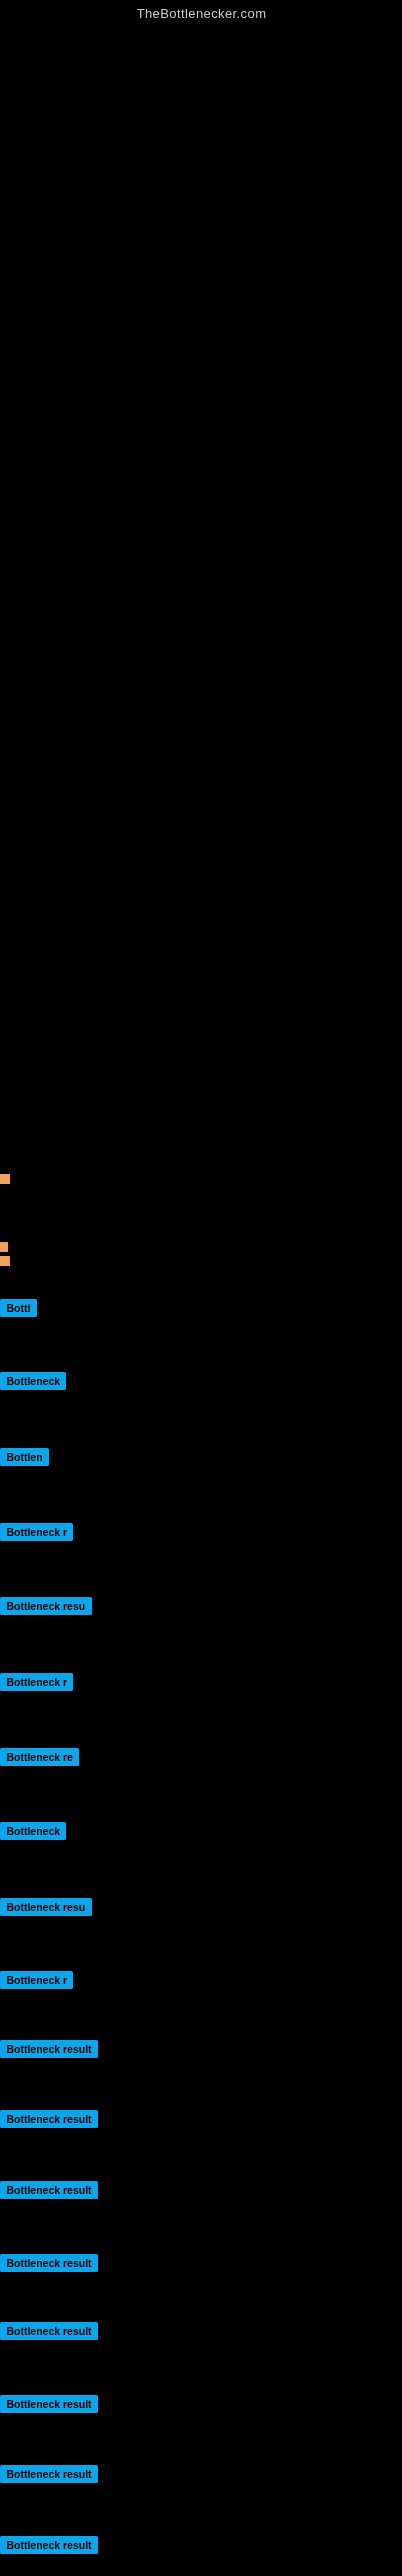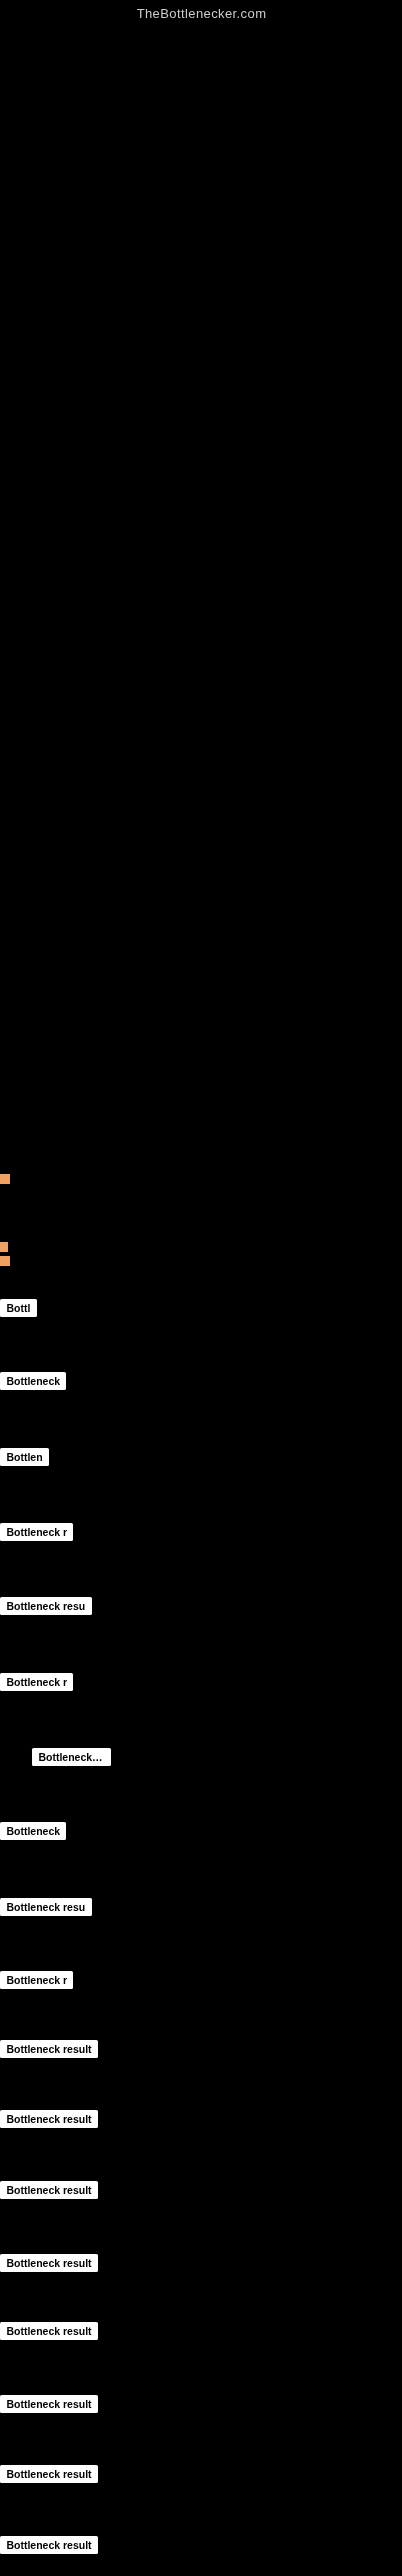--- a/index.html
+++ b/index.html
@@ -19,21 +19,21 @@
     .site-title {
       color: #cccccc;
       font-size: 13px;
       text-align: center;
       padding-top: 6.4px;
       letter-spacing: 0.4px;
     }
 
     .bottleneck-label {
       display: inline-block;
-      background-color: #ffffff;
+      background-color: #0ea5e9;
       color: #000000;
       font-size: 10.5px;
       font-weight: bold;
       padding: 3.2px 6.4px;
       border-radius: 1.6px;
       white-space: nowrap;
       overflow: hidden;
       text-overflow: ellipsis;
     }
 
@@ -62,21 +62,21 @@
     </div>
     <div class="bar-container" style="top: 1520px; left: 0px; width: 103px;">
       <span class="bottleneck-label" style="max-width: 87px;">Bottleneck r</span>
     </div>
     <div class="bar-container" style="top: 1594px; left: 0px; width: 121px;">
       <span class="bottleneck-label" style="max-width: 105px;">Bottleneck resu</span>
     </div>
     <div class="bar-container" style="top: 1670px; left: 0px; width: 103px;">
       <span class="bottleneck-label" style="max-width: 87px;">Bottleneck r</span>
     </div>
-    <div class="bar-container" style="top: 1745px; left: 0px; width: 111px; padding-left: 32px;">
+    <div class="bar-container" style="top: 1745px; left: 0px; width: 111px;">
       <span class="bottleneck-label" style="max-width: 95px;">Bottleneck re</span>
     </div>
     <div class="bar-container" style="top: 1819px; left: 0px; width: 89px;">
       <span class="bottleneck-label" style="max-width: 72px;">Bottleneck</span>
     </div>
     <div class="bar-container" style="top: 1895px; left: 0px; width: 131px;">
       <span class="bottleneck-label" style="max-width: 115px;">Bottleneck resu</span>
     </div>
     <div class="bar-container" style="top: 1968px; left: 0px; width: 106px;">
       <span class="bottleneck-label" style="max-width: 90px;">Bottleneck r</span>

